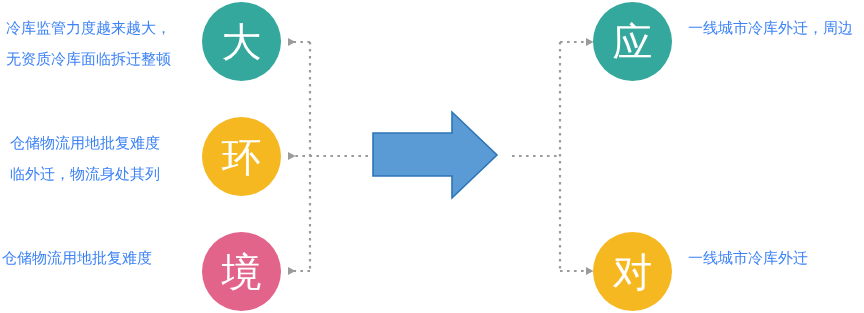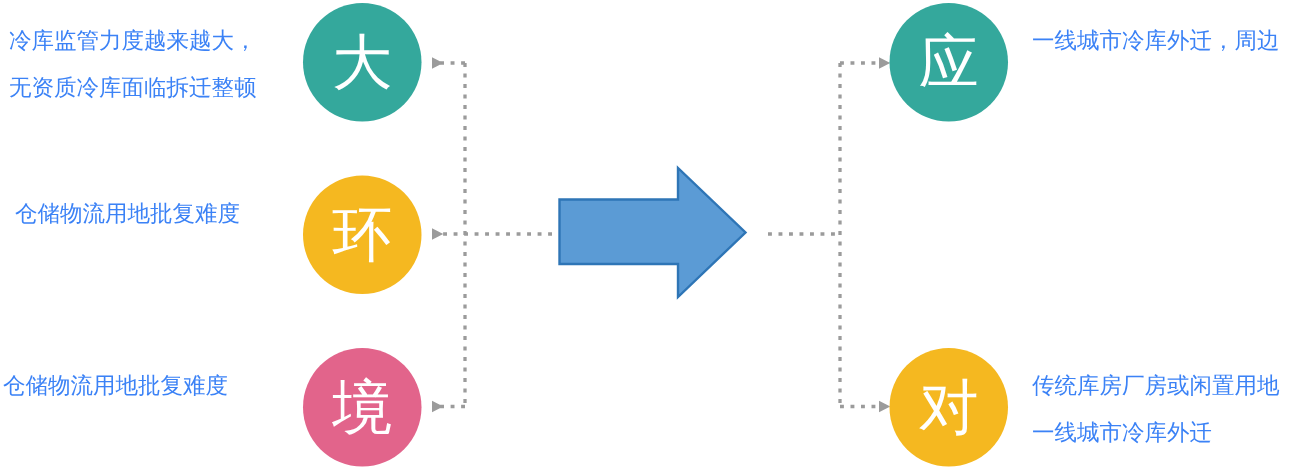--- a/index.html
+++ b/index.html
@@ -103,32 +103,32 @@
     <polygon points="373,133 452,133 452,112 497,155 452,198 452,176 373,176" fill="#5b9bd5" stroke="#2e75b6" stroke-width="1.6" stroke-linejoin="miter"></polygon>
   </svg>
 
   <div class="txt-block t-left-1">
     <span class="line">冷库监管力度越来越大，</span>
     <span class="line">无资质冷库面临拆迁整顿</span>
   </div>
 
   <div class="txt-block t-left-2">
     <span class="line">仓储物流用地批复难度</span>
+    <span class="line">临外迁，物流身处其列</span>
   </div>
 
   <div class="txt-block t-left-3">
     <span class="line">仓储物流用地批复难度</span>
   </div>
 
   <div class="txt-block t-right-1">
     <span class="line">一线城市冷库外迁，周边</span>
   </div>
 
   <div class="txt-block t-right-2">
-    <span class="line">传统库房厂房或闲置用地</span>
     <span class="line">一线城市冷库外迁</span>
   </div>
 
   <div class="node-circle c-da">
     <span class="node-glyph">大</span>
   </div>
 
   <div class="node-circle c-huan">
     <span class="node-glyph">环</span>
   </div>

